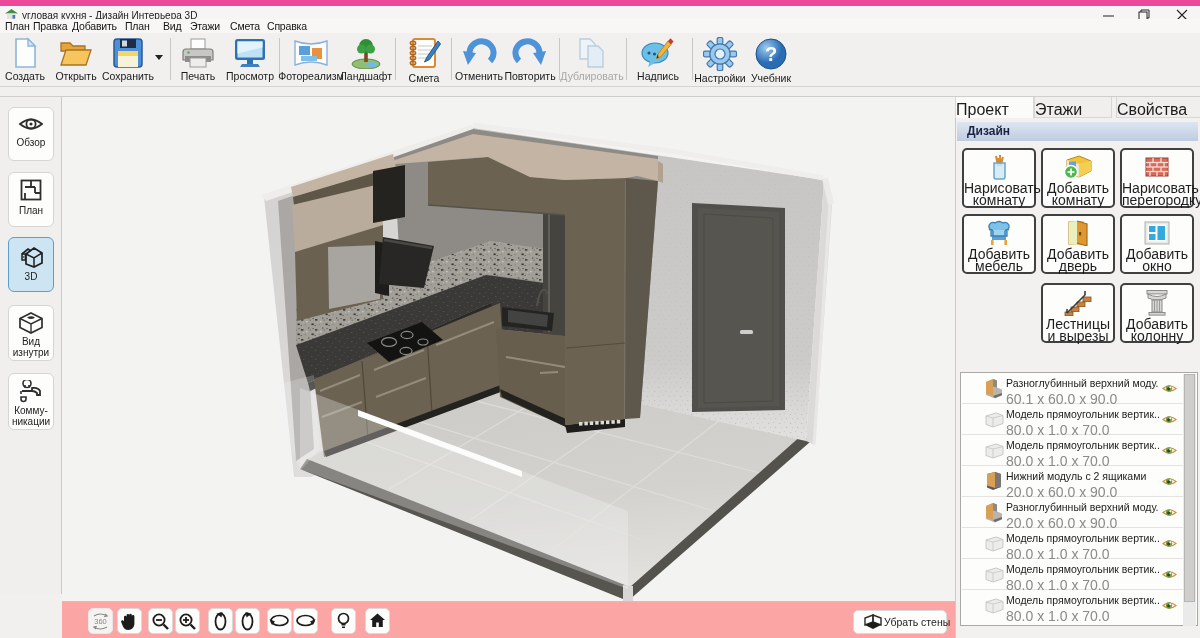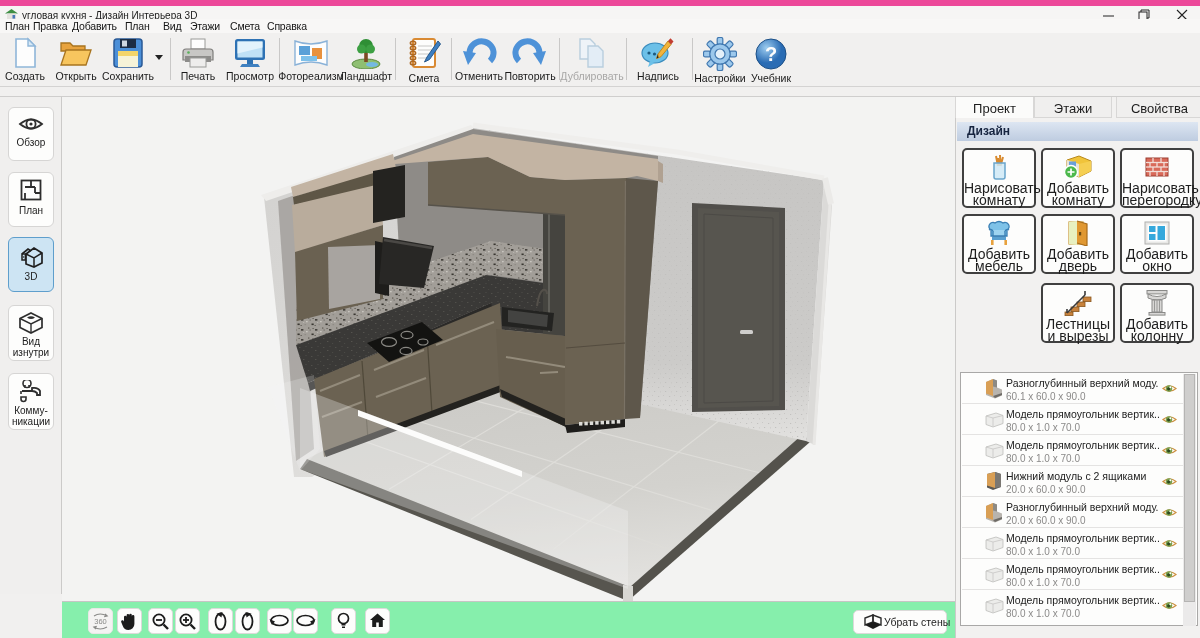--- a/index.html
+++ b/index.html
@@ -27,43 +27,43 @@
   
   #sidebar { position:absolute; left:0; top:96px; width:62px; height:498px;
     background:#f0efee; border-top:1px solid #cfcecd; border-right:1px solid #cbcac9; }
   .sbtn { position:absolute; left:8px; width:46px; background:#fdfdfc; border:1px solid #d6d5d4;
     border-radius:6px; text-align:center; font-size:10px; color:#222; }
   .sbtn.sel { background:#cde4f3; border:1px solid #5e9ecc; }
   .sbtn svg { display:block; margin:6px auto 0 auto; }
   #viewport { position:absolute; left:62px; top:96px; width:893px; height:505px;
     background:#f3f3f2; border-top:1px solid #cfcecd; overflow:hidden; }
   #botbar { position:absolute; left:62px; top:601px; width:893px; height:37px;
-    background:#86efac; border-top:1px solid #c6c5c4; }
+    background:#fca5a5; border-top:1px solid #c6c5c4; }
   .bbtn { position:absolute; top:6px; width:25px; height:26px; background:#fdfdfc;
     border:1px solid #dbdad9; border-radius:5px; }
   .bbtn svg { display:block; margin:3px auto; }
   #ubrat { position:absolute; top:8px; left:791px; width:94px; height:24px; background:#fdfdfc;
     border:1px solid #dbdad9; border-radius:5px; font-size:10.5px; color:#222; text-align:left; white-space:nowrap; }
   
   #panel { position:absolute; left:955px; top:96px; width:245px; height:542px;
     background:#f2f1f0; border-top:1px solid #cfcecd; border-left:1px solid #cbcac9; font-size:11px; }
-  .tab { position:absolute; top:0; height:21px; text-align:center; font-size:13px; color:#1c1c1c;
+  .tab { position:absolute; top:0; height:21px; text-align:left; font-size:16px; color:#1c1c1c;
     padding-top:4px; background:#f0efee; border:1px solid #d8d7d6; border-top:none; }
   .tab.on { background:#fbfbfa; border-bottom:none; }
   .bluebar { position:absolute; left:1px; width:241px; height:19px;
     background:linear-gradient(#dde6f2,#becce0); color:#16243f; font-weight:bold;
     font-size:12px; padding:2px 0 0 10px; }
   .gbtn { position:absolute; width:74px; height:60px; background:#fdfdfc; border:2px solid #404040;
     border-radius:5px; text-align:center; font-size:14px; color:#1e1e1e; line-height:12px; }
   .gbtn svg { display:block; margin:4px auto 2px auto; }
   #objlist { position:absolute; left:4px; top:275px; width:238px; height:254px;
     background:#fdfdfc; border:1px solid #a9a8a7; }
   .orow { position:absolute; left:1px; width:222px; height:31px; border-bottom:1px solid #e4e3e2; }
   .orow .n1 { position:absolute; left:44px; top:4px; font-size:10.5px; color:#1c1c1c; white-space:nowrap; width:153px; overflow:hidden; }
-  .orow .n2 { position:absolute; left:44px; top:17.5px; font-size:10px; color:#8b8a89; }
+  .orow .n2 { position:absolute; left:44px; top:17.5px; font-size:14px; color:#8b8a89; }
   .orow svg.cub { position:absolute; left:20px; top:4px; }
   .orow svg.eye { position:absolute; left:200px; top:10px; }
 </style>
 </head>
 <body>
 <div id="app">
 
   <div id="titlebar">
     <svg class="abs" style="left:5px;top:3px" width="13" height="12" viewBox="0 0 13 12">
       <polygon points="6.5,0 13,4.5 0,4.5" fill="#3e8f44"></polygon>

